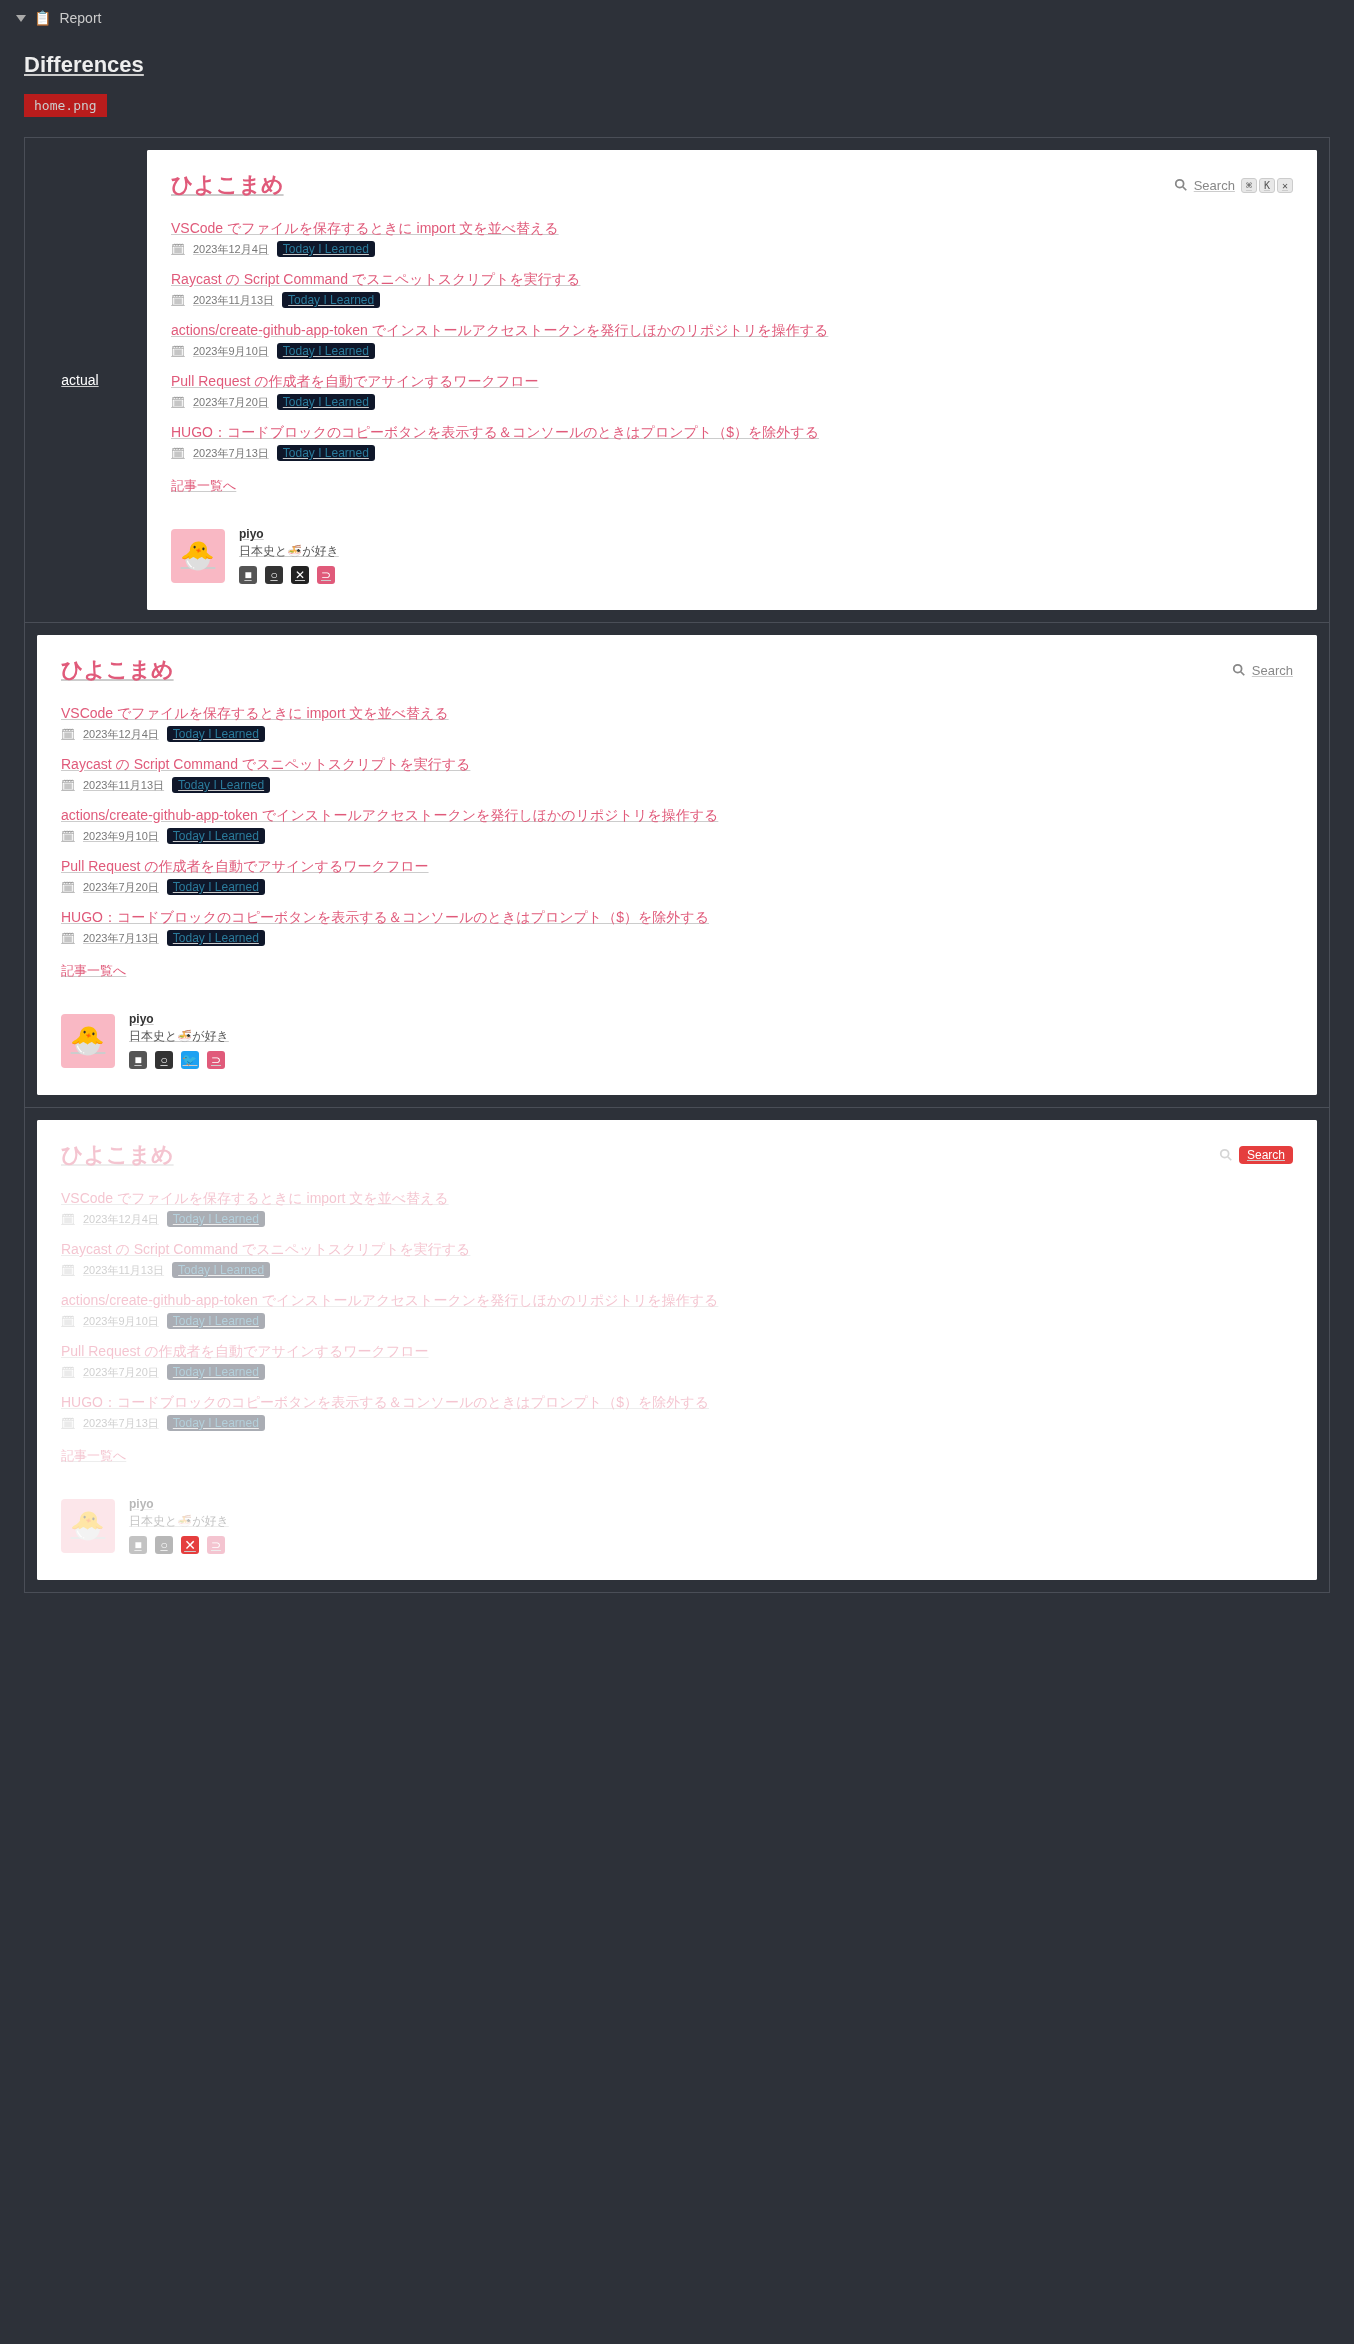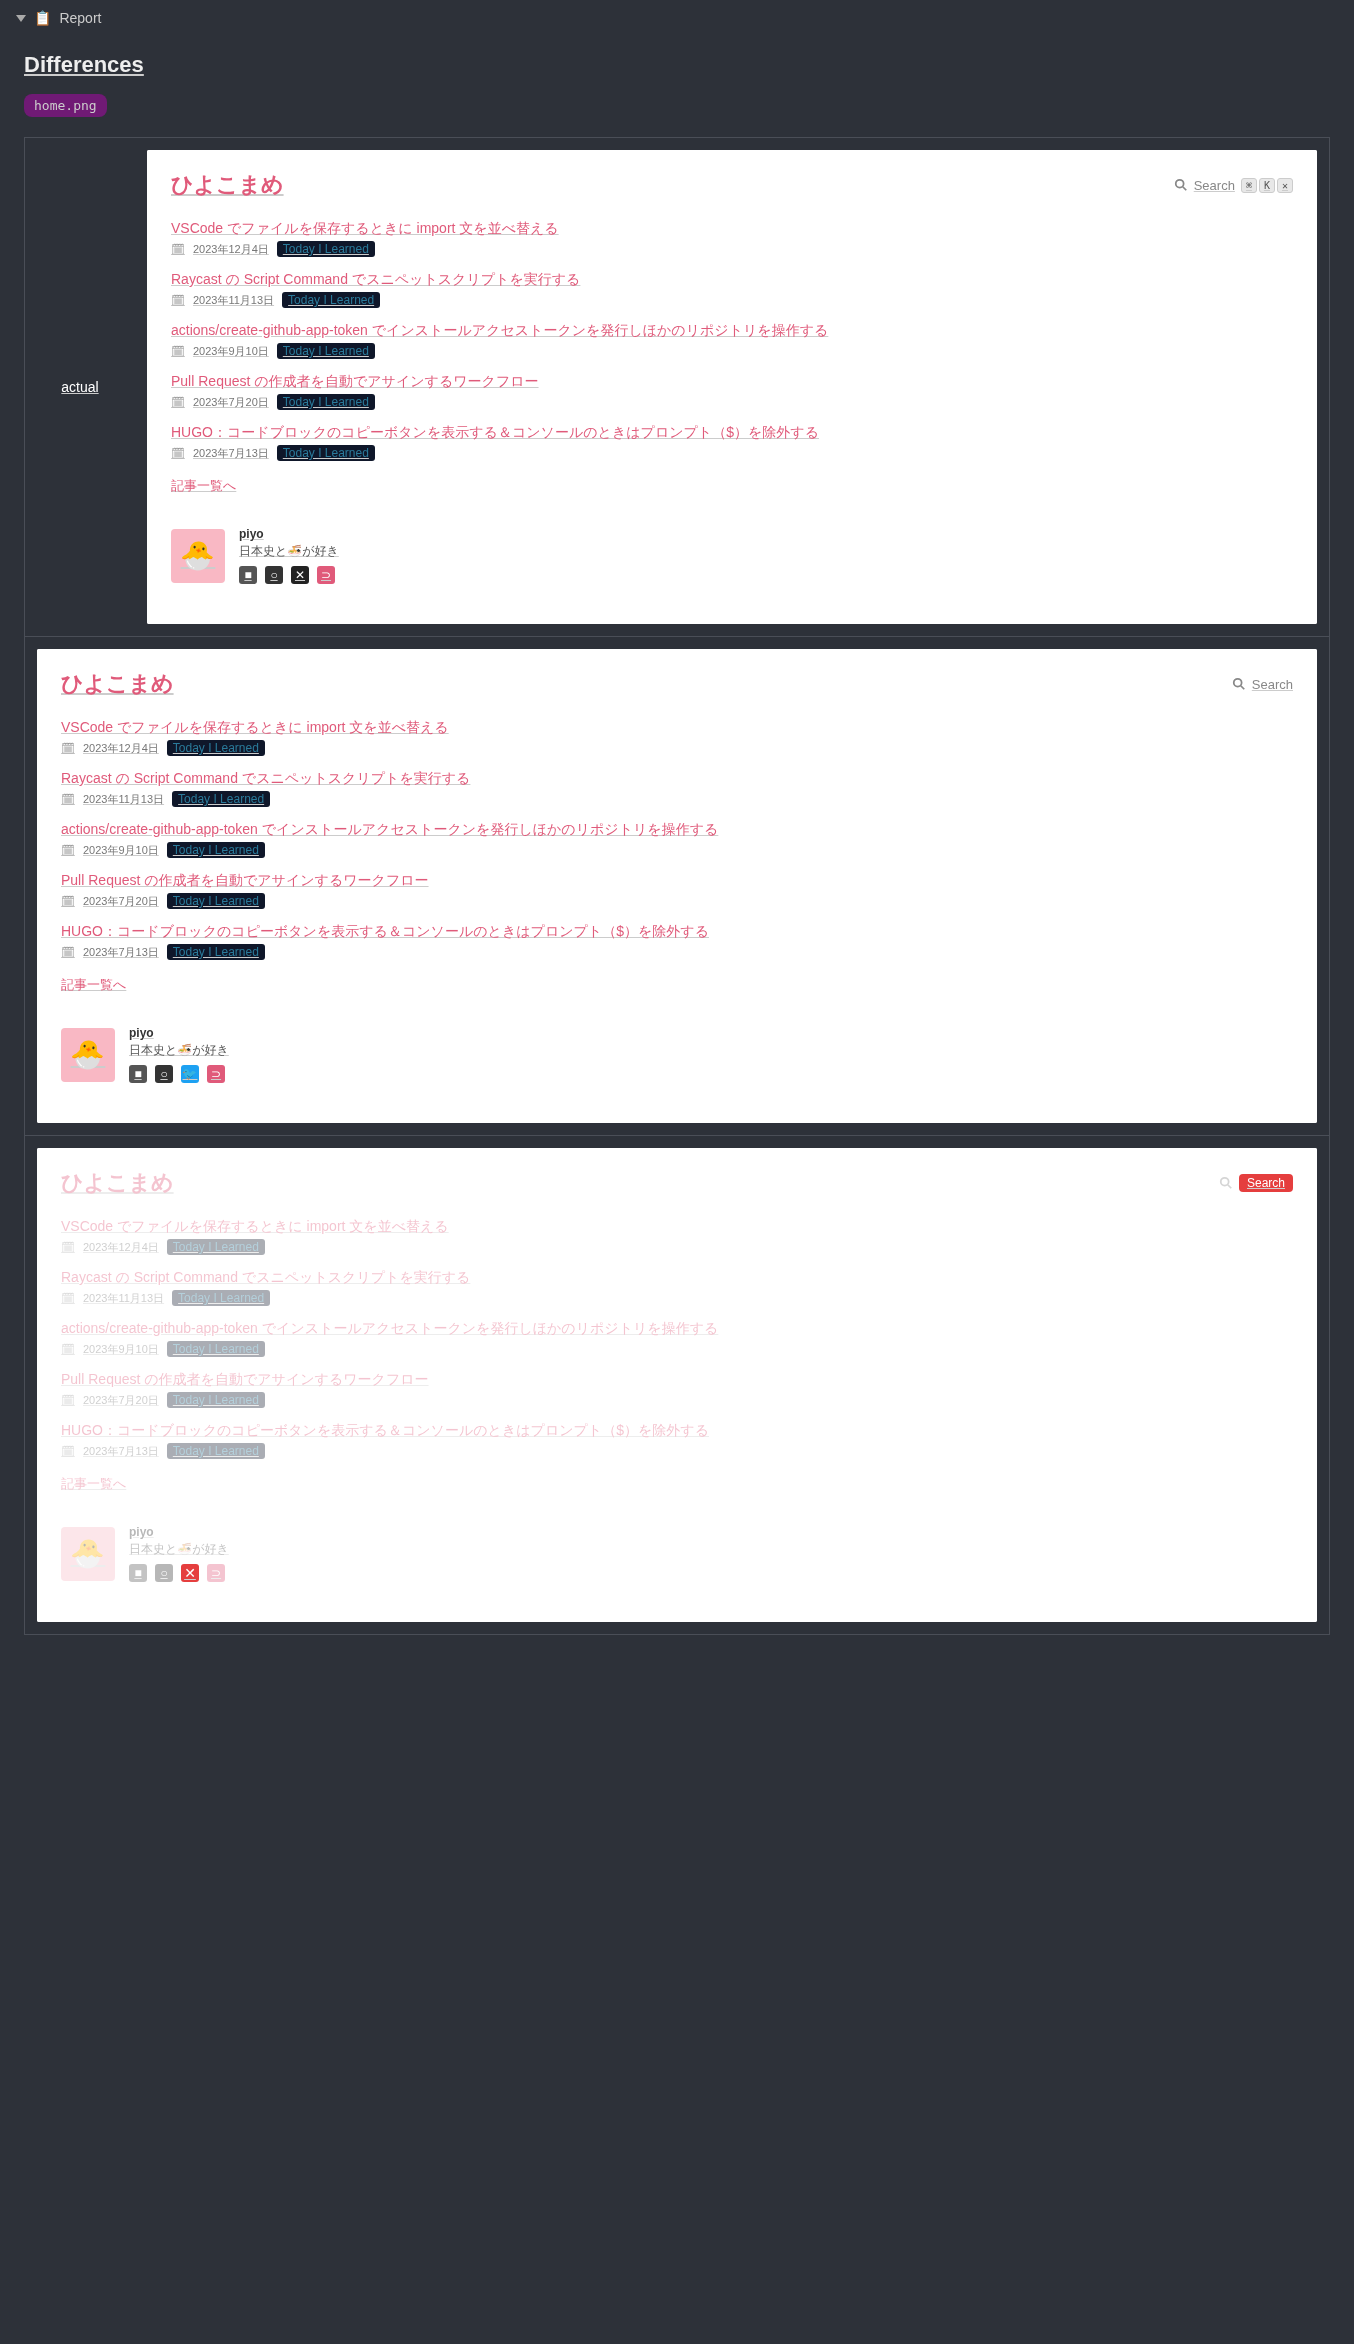--- a/index.html
+++ b/index.html
@@ -43,26 +43,26 @@
 
     .page-title {
       color: #eee;
       font-size: 22px;
       font-weight: 600;
       margin-bottom: 16px;
     }
 
     .file-badge {
       display: inline-block;
-      background: #701a75;
+      background: #b91c1c;
       color: #ccc;
       font-family: monospace;
       font-size: 13px;
       padding: 4px 10px;
-      border-radius: 8px;
+      border-radius: 0;
       margin-bottom: 20px;
     }
 
     .comparison-row {
       display: flex;
       align-items: stretch;
       border: 1.5px solid #4a4e57;
       margin-bottom: 0;
     }
     .comparison-row + .comparison-row {
@@ -87,21 +87,21 @@
       background: #fff;
       padding: 0;
       margin: 12px;
       border-radius: 2px;
       overflow: hidden;
     }
 
     
     .inner-page {
       background: #fff;
-      padding: 20px 24px 40px;
+      padding: 20px 24px 26px;
       position: relative;
       font-family: -apple-system, BlinkMacSystemFont, 'Segoe UI', sans-serif;
     }
 
     .inner-header {
       display: flex;
       align-items: center;
       justify-content: space-between;
       margin-bottom: 20px;
     }

